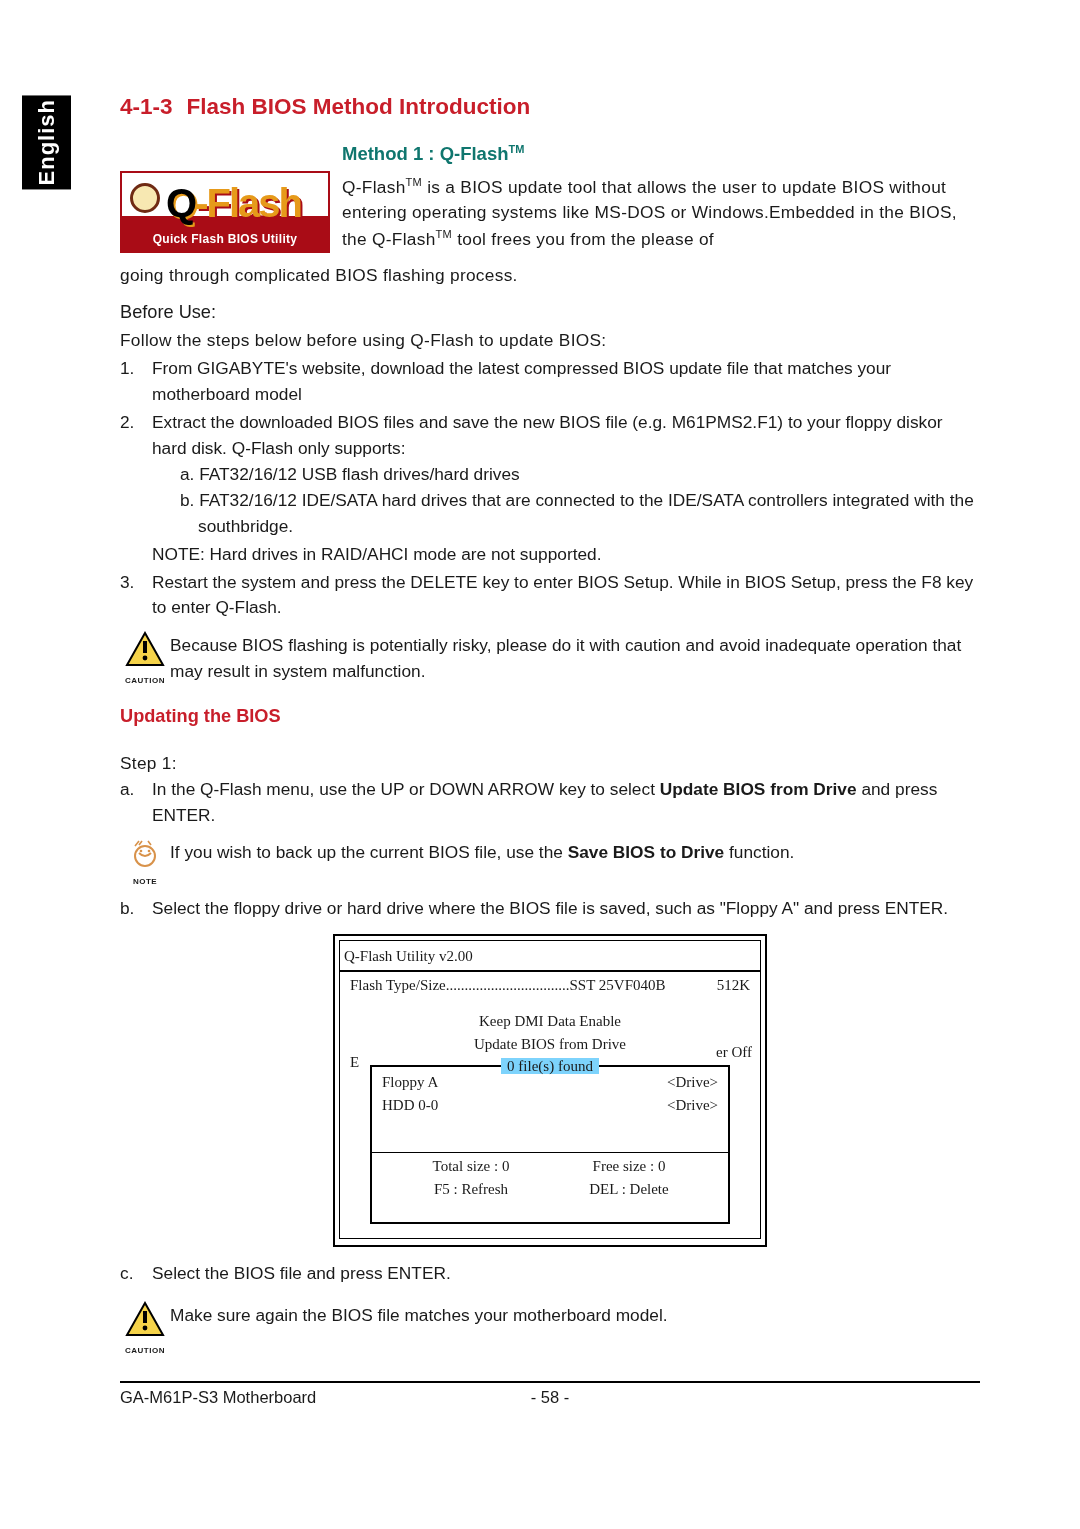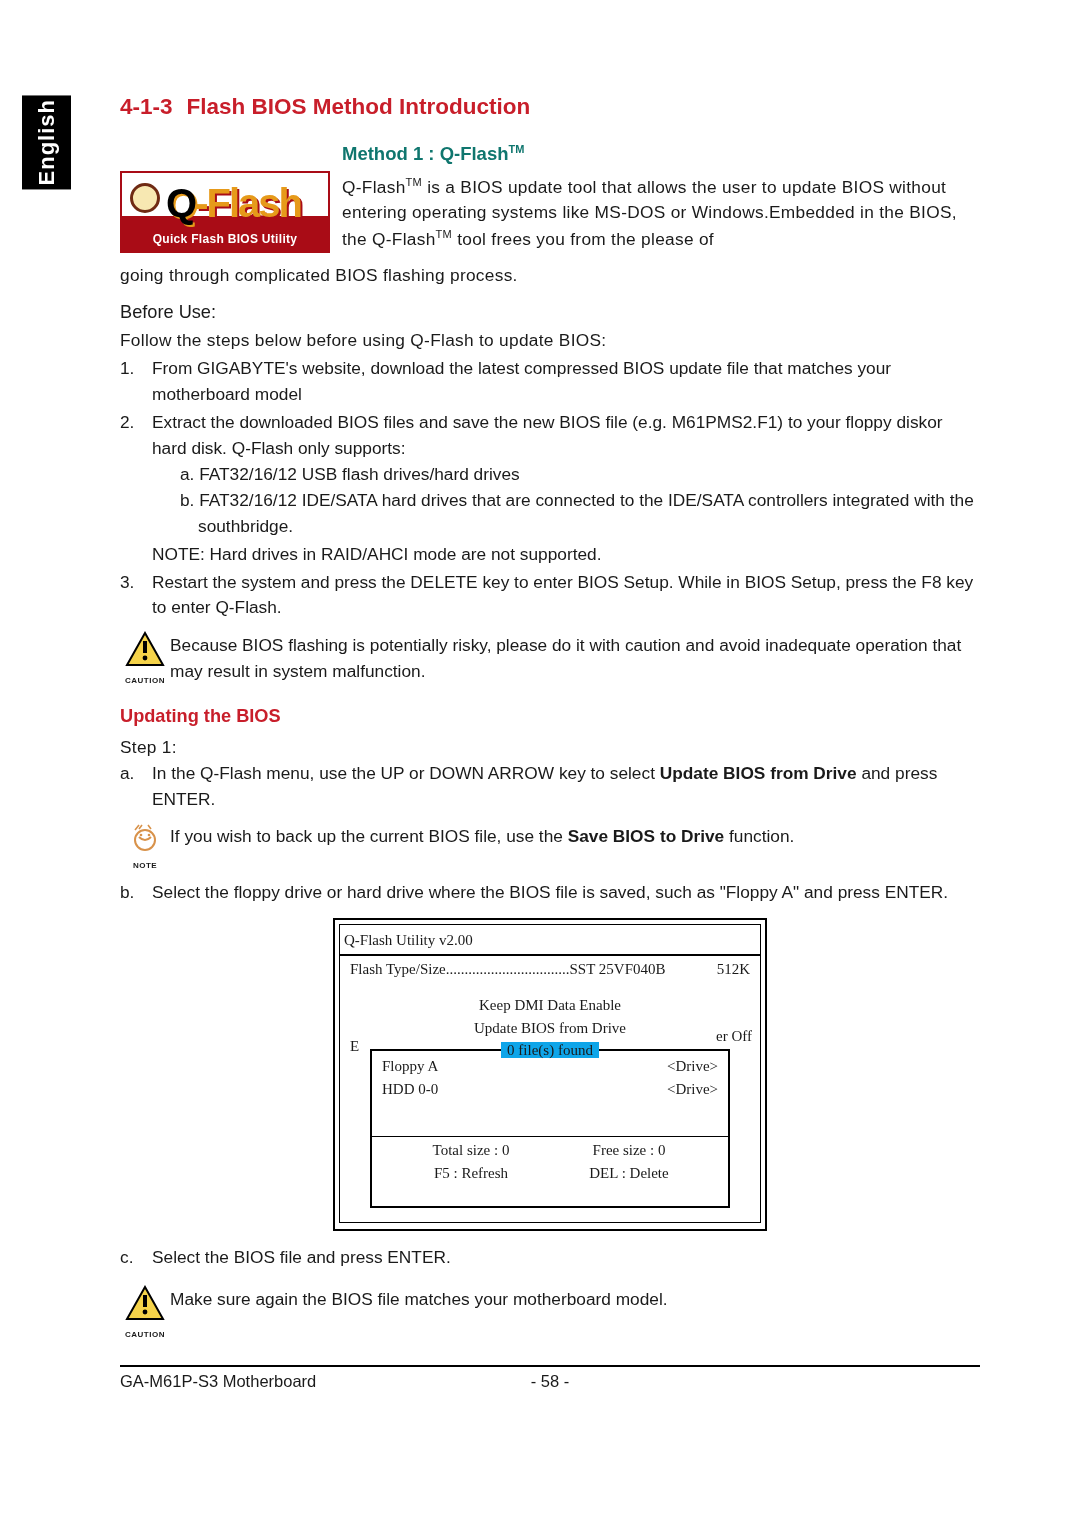--- a/index.html
+++ b/index.html
@@ -88,21 +88,21 @@
     font-weight: normal;
     font-size: 18.2px;
     margin-top: 10px;
     margin-bottom: 2px;
   }
   .red-head {
     color: #c81e2a;
     font-weight: bold;
     font-size: 18.2px;
     margin-top: 16px;
-    margin-bottom: 4px;
+    margin-bottom: 20px;
   }
   .ol { margin-top: 2px; }
   .li {
     display: flex;
     margin-bottom: 2px;
   }
   .li .mk { width: 32px; flex-shrink: 0; }
   .li .tx { flex: 1; }
   .li .tx .sub-a { margin-left: 28px; }
   .li .tx .sub-b { margin-left: 28px; padding-left: 18px; text-indent: -18px;}
@@ -157,21 +157,21 @@
     padding: 4px 10px 22px 10px;
     position: relative;
     background: #fff;
   }
   .qflash-box .inner-panel .files-found-lbl {
     position: absolute;
     top: -12px; left: 0; right: 0;
     text-align: center;
   }
   .qflash-box .inner-panel .files-found-lbl span {
-    background: #0ea5e9;
+    background: #7dd3fc;
     padding: 0 6px;
   }
   .qflash-box .drive-row {
     display: flex;
     justify-content: space-between;
   }
   .qflash-box .hr-inner { border-top: 1.5px solid #000; margin: 8px -10px 2px -10px;}
   .qflash-box .side-left {
     position: absolute;
     left: 10px;

